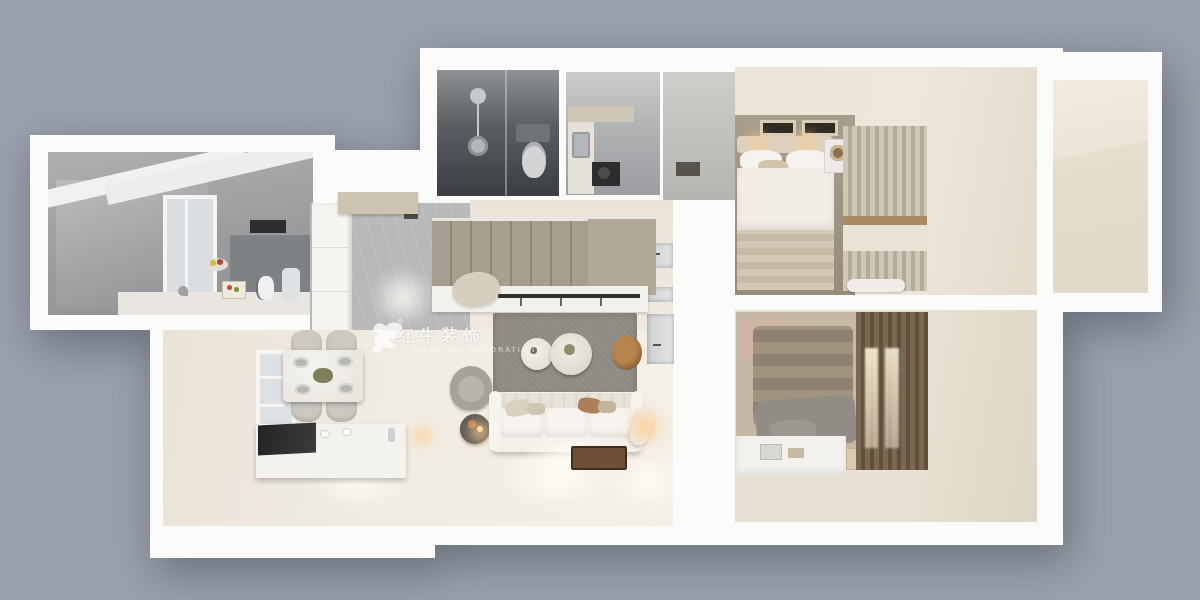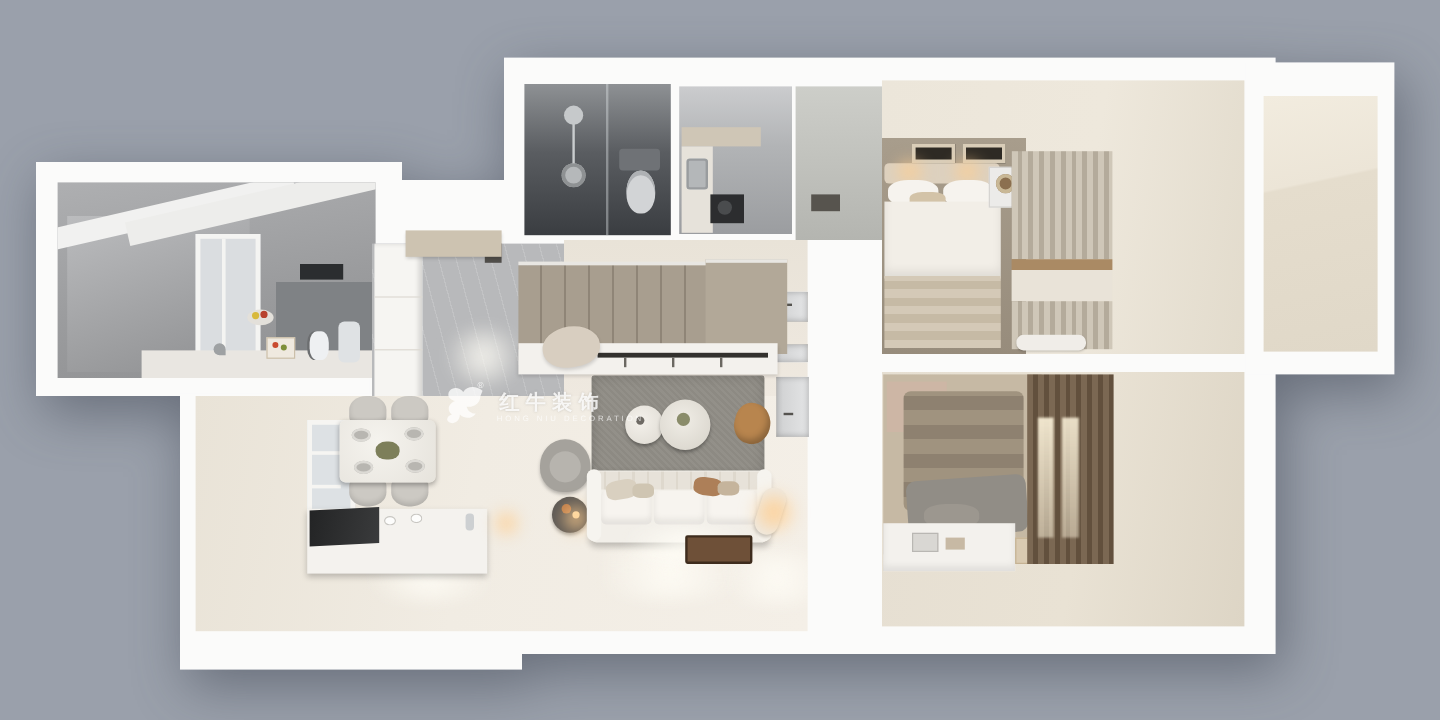--- a/index.html
+++ b/index.html
@@ -9,21 +9,21 @@
   #blocks{position:absolute;inset:0;filter:drop-shadow(6px 14px 22px rgba(45,50,65,.45));}
   .blk{position:absolute;background:var(--wall,#fbfbfa);}
   .room{position:absolute;overflow:hidden;}
   .glow{position:absolute;border-radius:50%;filter:blur(6px);pointer-events:none;}
   .warm{background:radial-gradient(circle,var(--glow_warm,#ffcf94) 0%,rgba(255,205,140,.55) 40%,transparent 72%);}
   .cool{background:radial-gradient(circle,rgba(255,253,246,.85) 0%,rgba(255,253,246,.35) 45%,transparent 75%);}
   .stripesV{background:repeating-linear-gradient(90deg,var(--curtain_beige,#cfc7b8) 0 5px,#b4ab9b 5px 9px);}
   .stripesVB{background:repeating-linear-gradient(90deg,var(--curtain_brown,#7b6853) 0 5px,#62503d 5px 9px);}
   .cab-seam{box-shadow:inset 0 -1px 0 #ddd9d2,inset -1px 0 0 #e2ded7;}
   #watermark{position:absolute;left:368px;top:316px;width:190px;height:50px;color:rgba(255,255,255,.82);}
-  #wm-title{position:absolute;left:48px;top:8px;font-size:17px;font-weight:bold;letter-spacing:5px;white-space:nowrap;
+  #wm-title{position:absolute;left:29px;top:8px;font-size:17px;font-weight:bold;letter-spacing:5px;white-space:nowrap;
             text-shadow:0 0 2px rgba(120,115,105,.35);}
   #wm-sub{position:absolute;left:46px;top:30px;font-size:6.5px;letter-spacing:2.4px;white-space:nowrap;color:rgba(255,255,255,.7);}
   #wm-reg{position:absolute;left:30px;top:2px;font-size:7px;}
   .niche{background:linear-gradient(90deg,#cfd0d1,#e4e5e6);box-shadow:inset 0 0 5px rgba(0,0,0,.28);}
   .plate{background:#b8b6b1;border-radius:50%;box-shadow:inset 0 0 0 2px #dcdad5;}
   .chair{background:#ccc9c3;border-radius:46% 46% 32% 32%;box-shadow:inset 0 -3px 4px rgba(0,0,0,.12);}
 </style>
 </head>
 <body>
 

